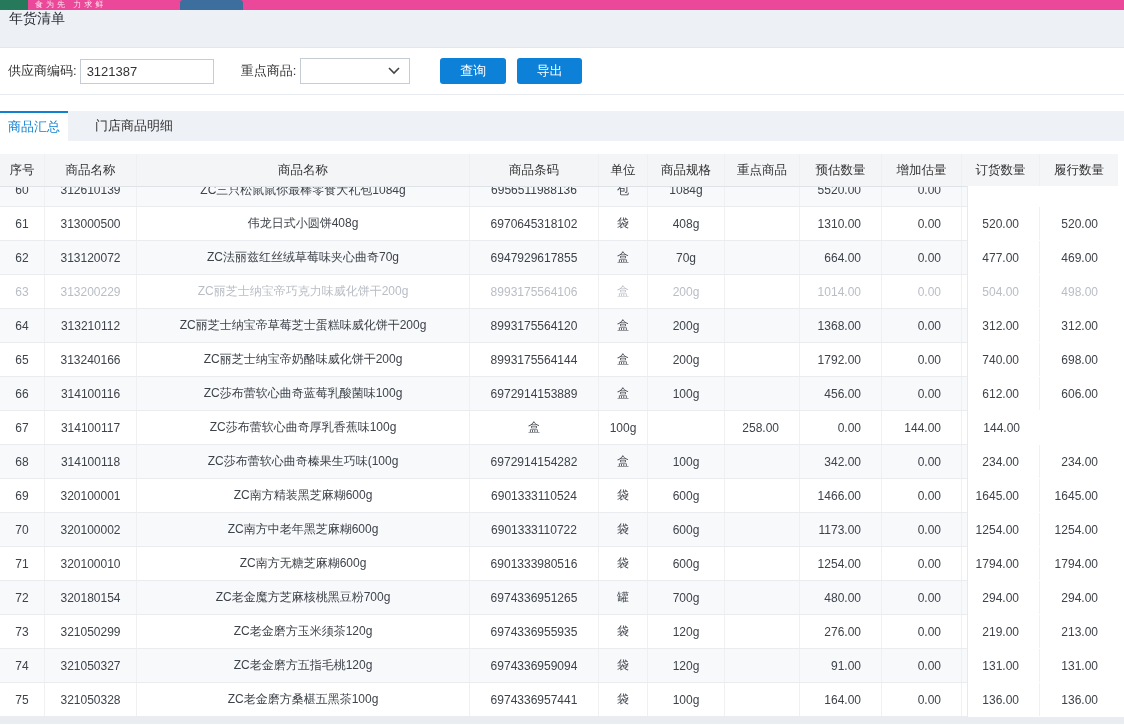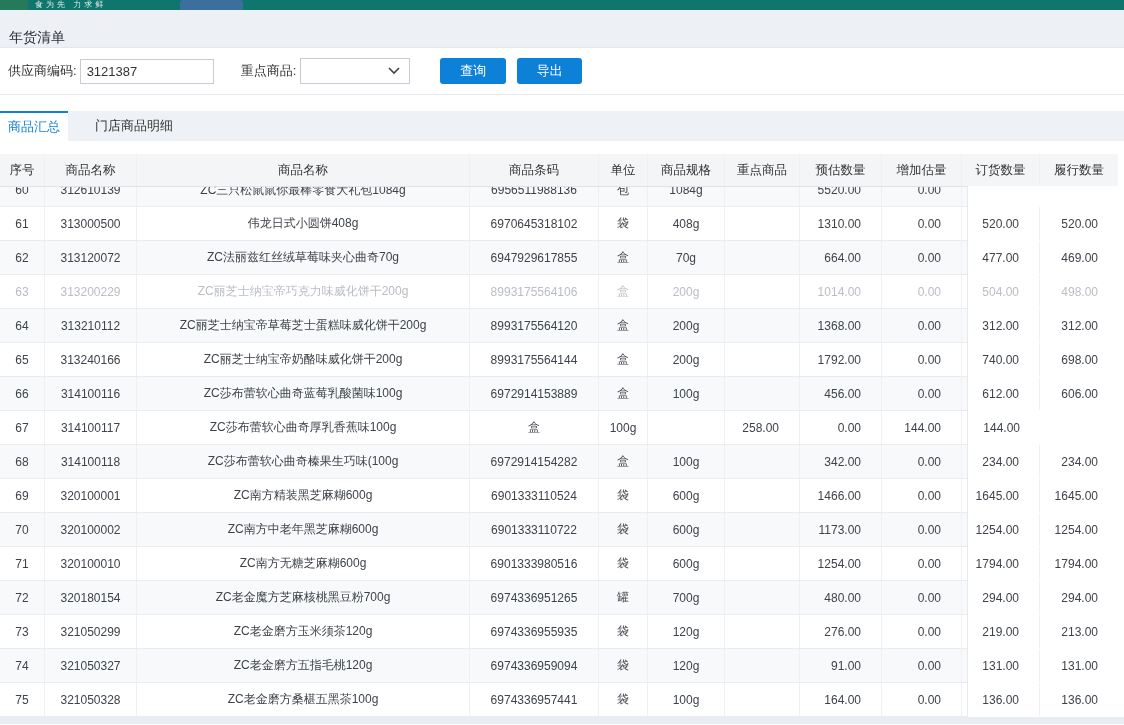--- a/index.html
+++ b/index.html
@@ -1,29 +1,29 @@
 <!DOCTYPE html>
 <html><head>
 <meta charset="utf-8">
 <style>
   * { margin:0; padding:0; box-sizing:border-box; }
   html,body { width:1124px; height:725px; overflow:hidden; background:#fff;
               font-family:"Liberation Sans","DejaVu Sans",sans-serif; }
 
   
-  .navbar { position:relative; height:10px; background:#0f766e; }
+  .navbar { position:relative; height:10px; background:#ec4899; }
   .logo-block { position:absolute; left:0; top:0; width:28px; height:10px; background:#26795a; }
   .tagline { position:absolute; left:35px; top:0; font-size:8px; line-height:10px;
              color:rgba(255,255,255,.85); letter-spacing:3px; white-space:nowrap; }
   .nav-active-item { position:absolute; left:180px; top:0; width:63px; height:10px;
                      background:#3d6f9e; border-radius:3px 3px 0 0; }
 
   
   .title-bar { height:38px; background:#edf0f5; border-bottom:1px solid #e3e7ec;
-               display:flex; align-items:flex-end; padding-left:9px;
+               display:flex; align-items:flex-start; padding-left:9px;
                font-size:14px; color:#2b2f36; }
 
   
   .toolbar { height:47px; background:#fff; border-bottom:1px solid #e7eaee;
              display:flex; align-items:center; padding-left:8px; font-size:13px; color:#333; }
   .toolbar label { white-space:nowrap; }
   .txt-input { width:134px; height:25px; border:1px solid #c6ccd4; margin-left:3px;
                font-size:13px; padding-left:6px; color:#333; outline:none;
                font-family:"Liberation Sans","DejaVu Sans",sans-serif; }
   .lbl-key { margin-left:27px; }

